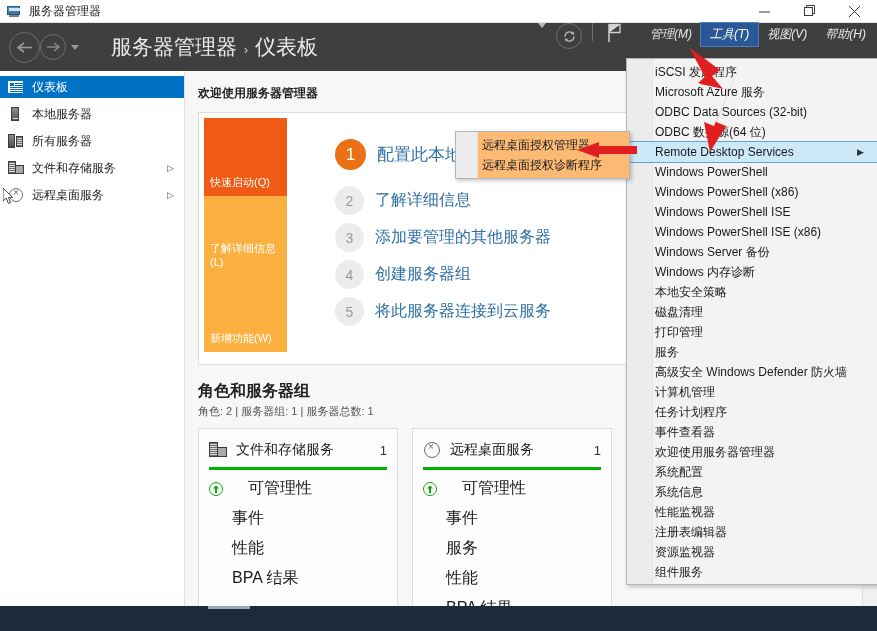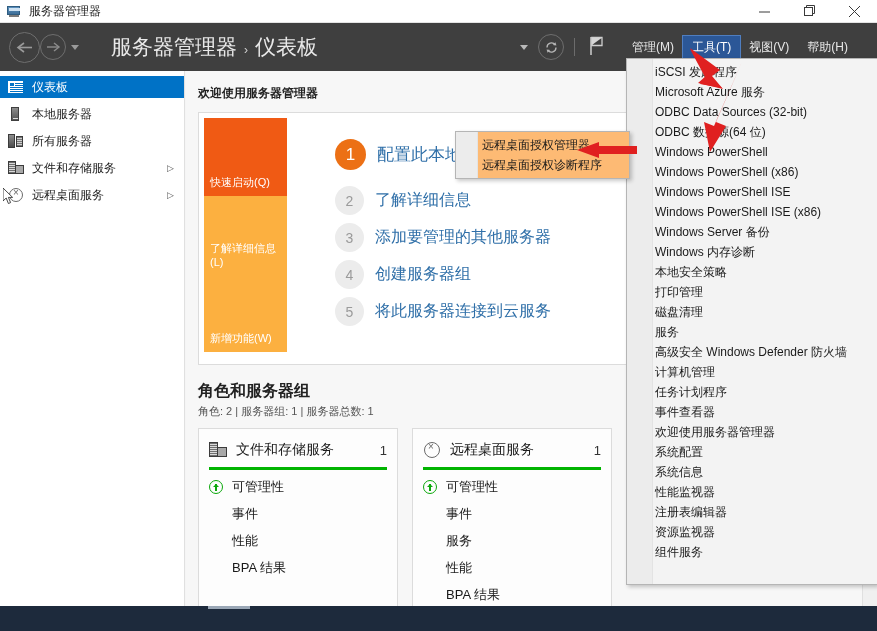--- a/index.html
+++ b/index.html
@@ -39,21 +39,21 @@
   .navbtns { display:flex; align-items:center; margin-left:9px; }
   .circ { width:26px; height:26px; border-radius:50%; border:1px solid #6e6e6e;
           display:flex; align-items:center; justify-content:center; }
   .circ.big { width:31px; height:31px; }
   .circ svg { display:block; }
   .navcaret { margin-left:5px; width:0;height:0;border-left:4px solid transparent;
               border-right:4px solid transparent;border-top:5px solid #9a9a9a; }
   .breadcrumb { margin-left:32px; font-size:21px; color:#e9e9e9; display:flex;
                 align-items:baseline; gap:7px; white-space:nowrap;}
   .bc-sep { font-size:12px; color:#cfcfcf; }
-  .hdr-right { margin-left:auto; display:flex; align-items:center; height:48px; padding-right:20px; }
+  .hdr-right { margin-left:auto; display:flex; align-items:flex-start; height:48px; padding-right:2px;font-style:italic; }
   .hdr-caret { width:0;height:0;border-left:4px solid transparent;border-right:4px solid transparent;
                border-top:5px solid #b9b9b9; margin-right:10px; }
   .hdr-divider { width:1px; height:18px; background:#6c6c6c; margin:0 10px; }
   .flagicon { margin:0 8px 0 4px; }
   .menubar { display:flex; align-items:center; gap:0px; margin-left:10px; }
   .menuitem { font-size:12px; color:#e8e8e8; padding:3px 9px; }
   .menuitem.active { background:#2b5797; color:#ffffff; outline:1px solid #4f7ec0; }
 
   
   .sidebar {
@@ -110,21 +110,21 @@
   .rolesec { margin:16px 0 0 12px; }
   .rolesec .rtitle { font-size:16px; font-weight:bold; color:#222; }
   .rolesec .rsub { font-size:11px; color:#555; margin-top:2px; }
   .cards { display:flex; gap:14px; margin:9px 10px 0 12px; }
   .card { width:200px; background:#fdfdfd; border:1px solid #dcdcdc; height:220px; padding:9px 10px 0 10px;}
   .card-head { display:flex; align-items:center; height:24px; }
   .card-ico { width:18px; height:16px; position:relative; margin-right:9px; flex:0 0 18px;}
   .card-title { font-size:14px; color:#1a1a1a; }
   .card-count { margin-left:auto; font-size:13px; color:#333; }
   .greenbar { height:3px; background:#00b300; margin:5px 0 0 0; }
-  .card-row { display:flex; align-items:center; font-size:13px; color:#1a1a1a; margin-top:9px; }
+  .card-row { display:flex; align-items:center; font-size:16px; color:#1a1a1a; margin-top:9px;gap:16px; }
   .card-row.first { margin-top:8px; }
   .badge { width:14px; height:14px; border-radius:50%; border:1.5px solid #0aa80a;
            margin-right:9px; position:relative; flex:0 0 14px; }
   .badge:after { content:""; position:absolute; left:5px; top:3px; width:2px; height:7px; background:#0aa80a;}
   .badge:before { content:""; position:absolute; left:3px; top:3px; width:6px; height:3px;
                   background:#0aa80a; clip-path:polygon(50% 0,100% 100%,0 100%);}
   .card-row .lbl { padding-left:23px; }
 
   
   .dropdown {
@@ -391,29 +391,30 @@
     <div class="vthumb"></div>
   </div>
 
   <div class="dropdown">
     <div class="dd-gutter"></div>
     <div class="dd-list" id="dd-list">
         <div class="dd-item"><span>iSCSI 发起程序</span></div>
         <div class="dd-item"><span>Microsoft Azure 服务</span></div>
         <div class="dd-item"><span>ODBC Data Sources (32-bit)</span></div>
         <div class="dd-item"><span>ODBC 数据源(64 位)</span></div>
+        <div class="dd-item hl"><span>Remote Desktop Services</span><span class="dd-sub">▶</span></div>
         <div class="dd-item"><span>Windows PowerShell</span></div>
         <div class="dd-item"><span>Windows PowerShell (x86)</span></div>
         <div class="dd-item"><span>Windows PowerShell ISE</span></div>
         <div class="dd-item"><span>Windows PowerShell ISE (x86)</span></div>
         <div class="dd-item"><span>Windows Server 备份</span></div>
         <div class="dd-item"><span>Windows 内存诊断</span></div>
         <div class="dd-item"><span>本地安全策略</span></div>
+        <div class="dd-item"><span>磁盘清理</span></div>
         <div class="dd-item"><span>打印管理</span></div>
-        <div class="dd-item"><span>磁盘清理</span></div>
         <div class="dd-item"><span>服务</span></div>
         <div class="dd-item"><span>高级安全 Windows Defender 防火墙</span></div>
         <div class="dd-item"><span>计算机管理</span></div>
         <div class="dd-item"><span>任务计划程序</span></div>
         <div class="dd-item"><span>事件查看器</span></div>
         <div class="dd-item"><span>欢迎使用服务器管理器</span></div>
         <div class="dd-item"><span>系统配置</span></div>
         <div class="dd-item"><span>系统信息</span></div>
         <div class="dd-item"><span>性能监视器</span></div>
         <div class="dd-item"><span>注册表编辑器</span></div>

